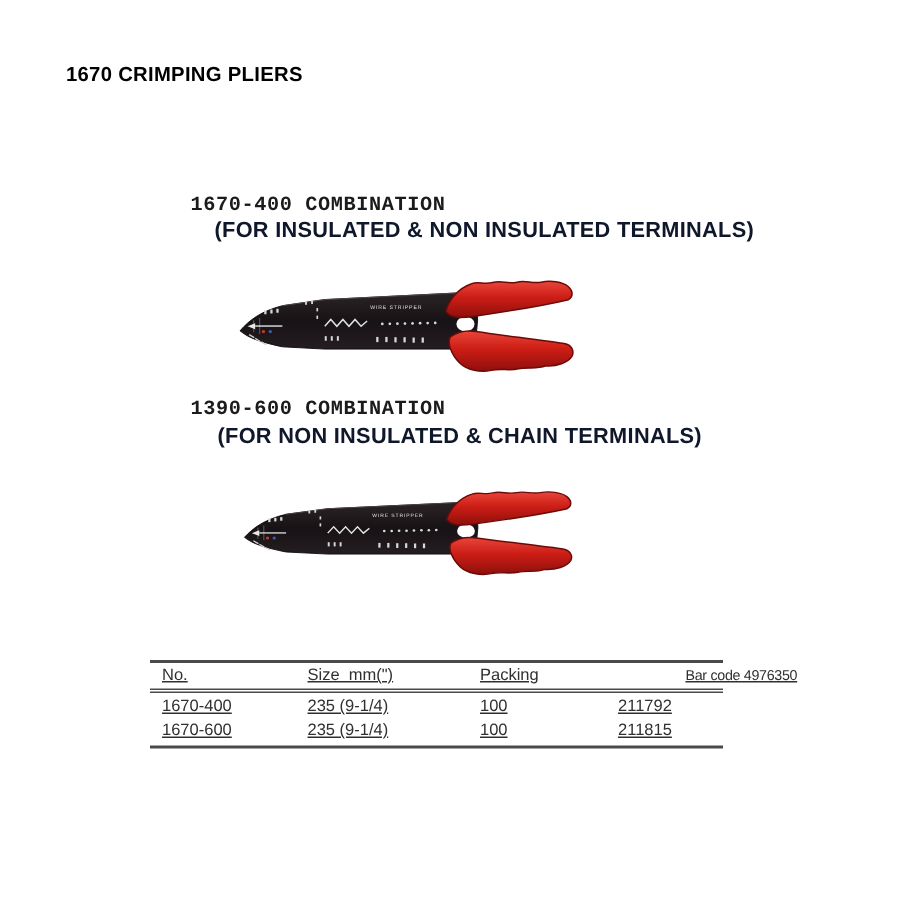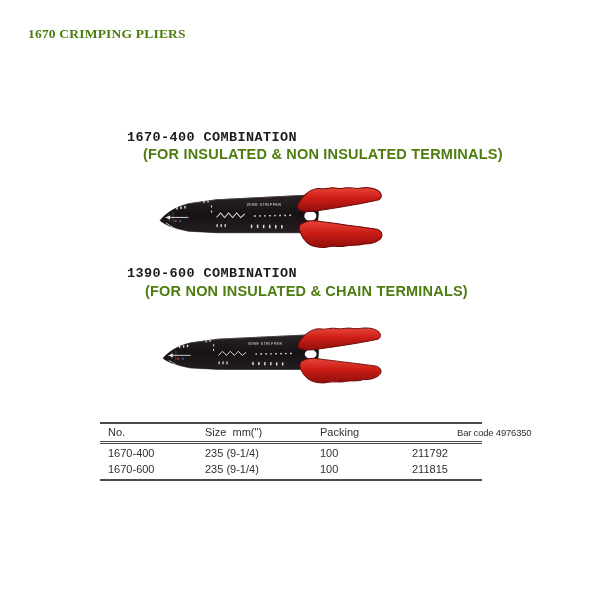--- a/index.html
+++ b/index.html
@@ -1,45 +1,45 @@
 <!DOCTYPE html>
 <html><head>
 <meta charset="utf-8">
 <style>
   html,body{margin:0;padding:0;background:#fff;}
   .sheet{
     position:relative;width:600px;height:600px;background:#ffffff;
     font-family:"Liberation Sans",sans-serif;color:#1d1d1d;overflow:hidden;
   }
   .page-title{
-    position:absolute;left:28px;top:26px;margin:0;
-    font-size:13.5px;font-weight:bold;letter-spacing:.2px;color:#4d7c0f;font-family:Liberation Serif, serif;
+    position:absolute;left:28px;top:26px;margin:16px;
+    font-size:13.5px;font-weight:bold;letter-spacing:.2px;color:#000000;
   }
   .prod-heading{
     position:absolute;margin:0;font-size:13.5px;font-weight:bold;
     letter-spacing:.4px;color:#1b1b1b;white-space:nowrap;line-height:1.1;font-family:Liberation Mono, monospace;
   }
   .prod-sub{
     position:absolute;margin:0;font-size:14.5px;font-weight:bold;
-    letter-spacing:.2px;color:#4d7c0f;white-space:nowrap;line-height:1.1;
+    letter-spacing:.2px;color:#0f172a;white-space:nowrap;line-height:1.1;
   }
   .h-400{left:127px;top:131px;}
   .sub-400{left:143px;top:147px;}
   .h-600{left:127px;top:267px;}
   .sub-600{left:145px;top:284px;}
   .plier{position:absolute;display:block;}
   .plier-1{left:158px;top:180px;width:230px;height:73px;}
   .plier-2{left:161px;top:321px;width:226px;height:67px;}
   .description{
     position:absolute;left:100px;top:402px;width:392px;margin:0;
     font-size:10px;letter-spacing:-.1px;line-height:14.5px;color:#3c3c3c;
   }
   .spec-table{
-    position:absolute;left:100px;top:422px;width:382px;
-    font-size:11px;color:#303030;
+    position:absolute;left:100px;top:440px;width:382px;
+    font-size:11px;color:#303030;text-decoration:underline;
   }
   .t-row{display:grid;grid-template-columns:105px 115px 92px 1fr;}
   .t-row > span{white-space:pre;}
   .t-row > span:first-child{padding-left:8px;}
   .t-header{
     border-top:2px solid #4a4a4a;border-bottom:3px double #4a4a4a;
     padding:2px 0 3px 0;
   }
   .t-hdr-cell{align-self:end;}
   .t-hdr-barcode{font-size:9.5px;letter-spacing:-.2px;margin-left:45px;}

